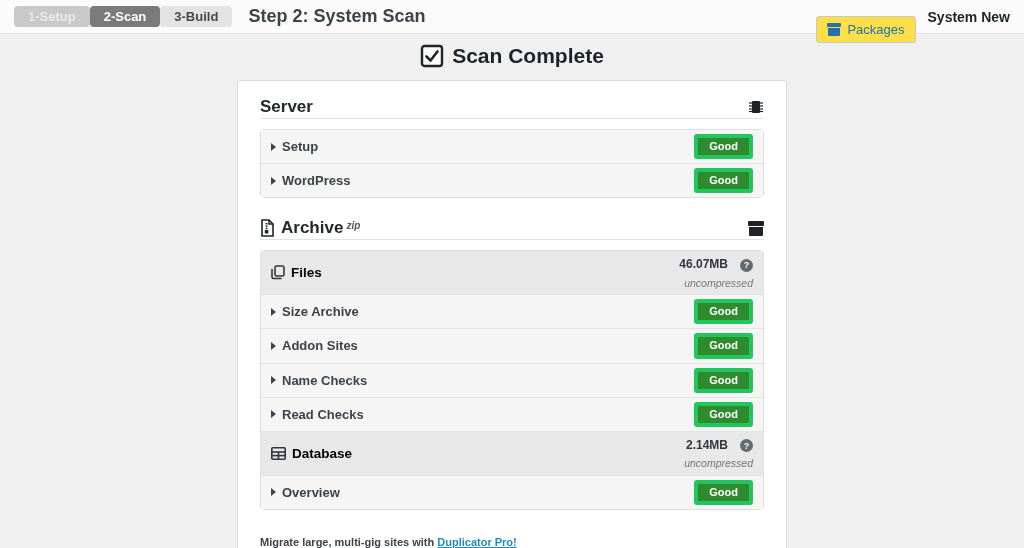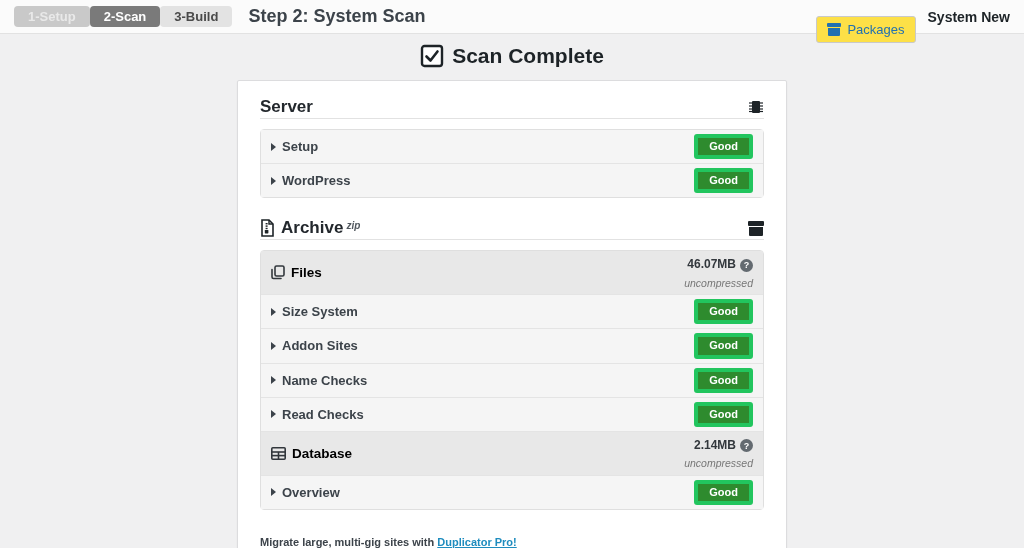--- a/index.html
+++ b/index.html
@@ -130,21 +130,21 @@
     line-height: 1.2;
   }
   .scan-row.group-head {
     background: #e8e8e8;
     padding: 3px 10px;
     min-height: 30px;
   }
   .scan-row.group-head .label { font-size: 13.5px; color: #000000; }
   .size-block { text-align: right; line-height: 1.15; }
   .size-line {
-    display: inline-flex; align-items: center; gap: 4px;
+    display: inline-flex; align-items: center; gap: 12px;
     font-size: 12px; font-weight: bold; color: #32373c;
   }
   .size-note { font-size: 10.5px; font-style: italic; color: #777; }
   .help-icon {
     width: 13px; height: 13px; border-radius: 50%;
     background: #636a70; color: #fff;
     display: inline-flex; align-items: center; justify-content: center;
     font-size: 9px; font-weight: bold; cursor: pointer;
   }
   .help-icon::after { content: "?"; }
@@ -278,21 +278,21 @@
           <span>46.07MB</span>
           <span class="help-icon"></span>
         </span><br>
         <span class="size-note">uncompressed</span>
       </span>
     </div>
 
     <div class="scan-row">
       <span class="label">
           <span class="caret"></span>
-          <span>Size System</span>
+          <span>Size Archive</span>
         </span>
       <span class="spacer"></span>
       <span class="badge">Good</span>
     </div>
     <div class="scan-row">
       <span class="label">
           <span class="caret"></span>
           <span>Addon Sites</span>
         </span>
       <span class="spacer"></span>

